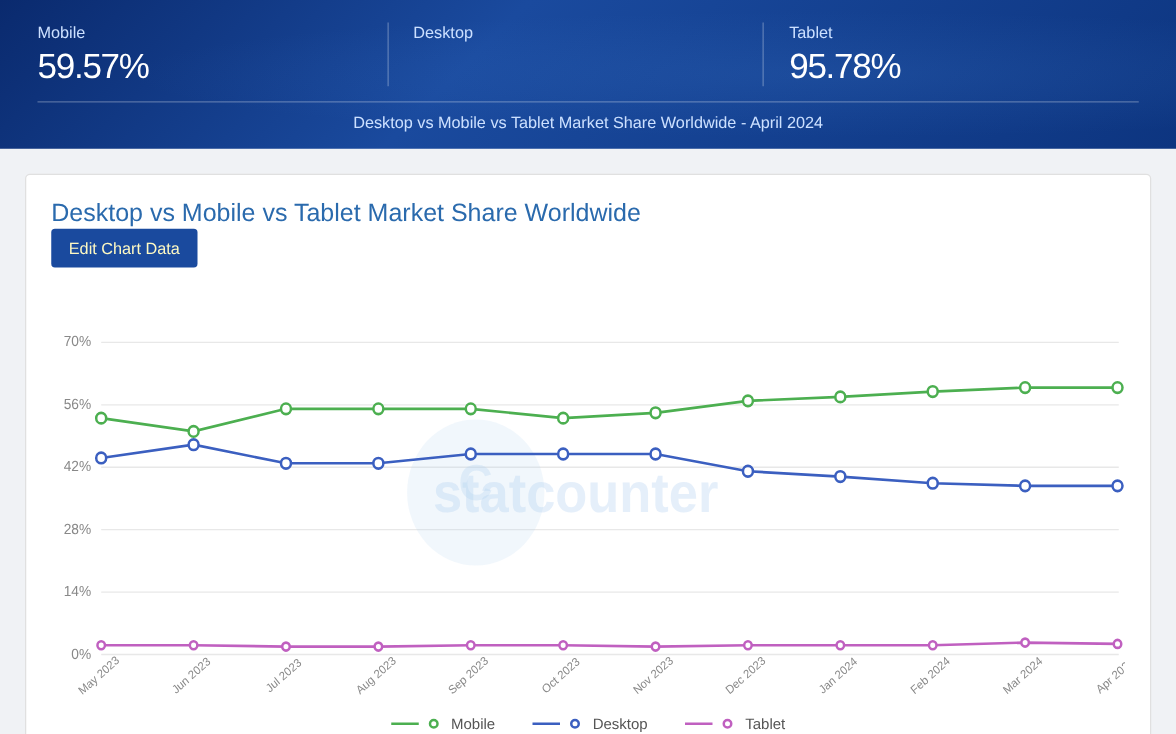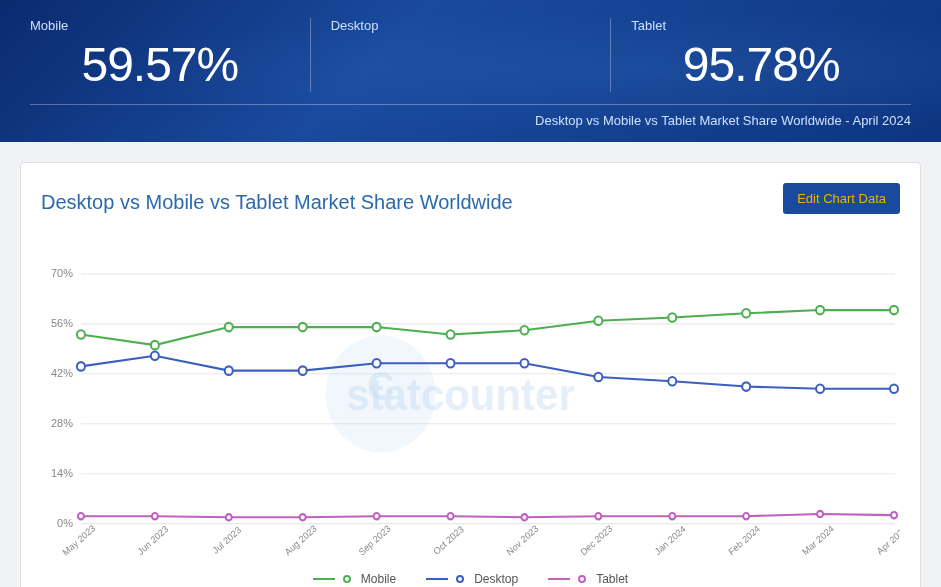--- a/index.html
+++ b/index.html
@@ -31,67 +31,67 @@
       margin-right: 20px;
     }
     .stat-item:last-child { border-right: none; margin-right: 0; }
     .stat-label {
       color: #cce0ff;
       font-size: 13px;
       margin-bottom: 4px;
     }
     .stat-value {
       color: #ffffff;
-      font-size: 48px;
+      font-size: 28px;
       font-weight: 300;
       letter-spacing: -1px;
-      text-align: center;
     }
     .header-divider {
       border: none;
       border-top: 1px solid rgba(255,255,255,0.3);
       margin: 12px 0 8px 0;
       position: relative;
       z-index: 1;
     }
     .header-subtitle {
       color: #cce0ff;
       font-size: 13px;
-      text-align: right;
+      text-align: center;
       position: relative;
       z-index: 1;
     }
 
     
     .chart-container {
       background: #fff;
       margin: 20px 20px;
       border-radius: 4px;
       border: 1px solid #e0e0e0;
       padding: 20px 20px 15px 20px;
     }
     .chart-header {
       display: flex;
       justify-content: space-between;
-      align-items: flex-end;
+      align-items: flex-start;
       margin-bottom: 10px;
+      flex-direction: column;
     }
     .chart-title {
       color: #2a6aad;
       font-size: 20px;
       font-weight: normal;
     }
     .chart-subtitle {
       color: #888;
       font-size: 13px;
       margin-top: 3px;
     }
     .edit-btn {
       background: #1a4a9e;
-      color: #eab308;
+      color: #fef9c3;
       border: none;
       padding: 8px 14px;
       font-size: 13px;
       border-radius: 3px;
       cursor: pointer;
       white-space: nowrap;
     }
 
     
     .chart-area {

